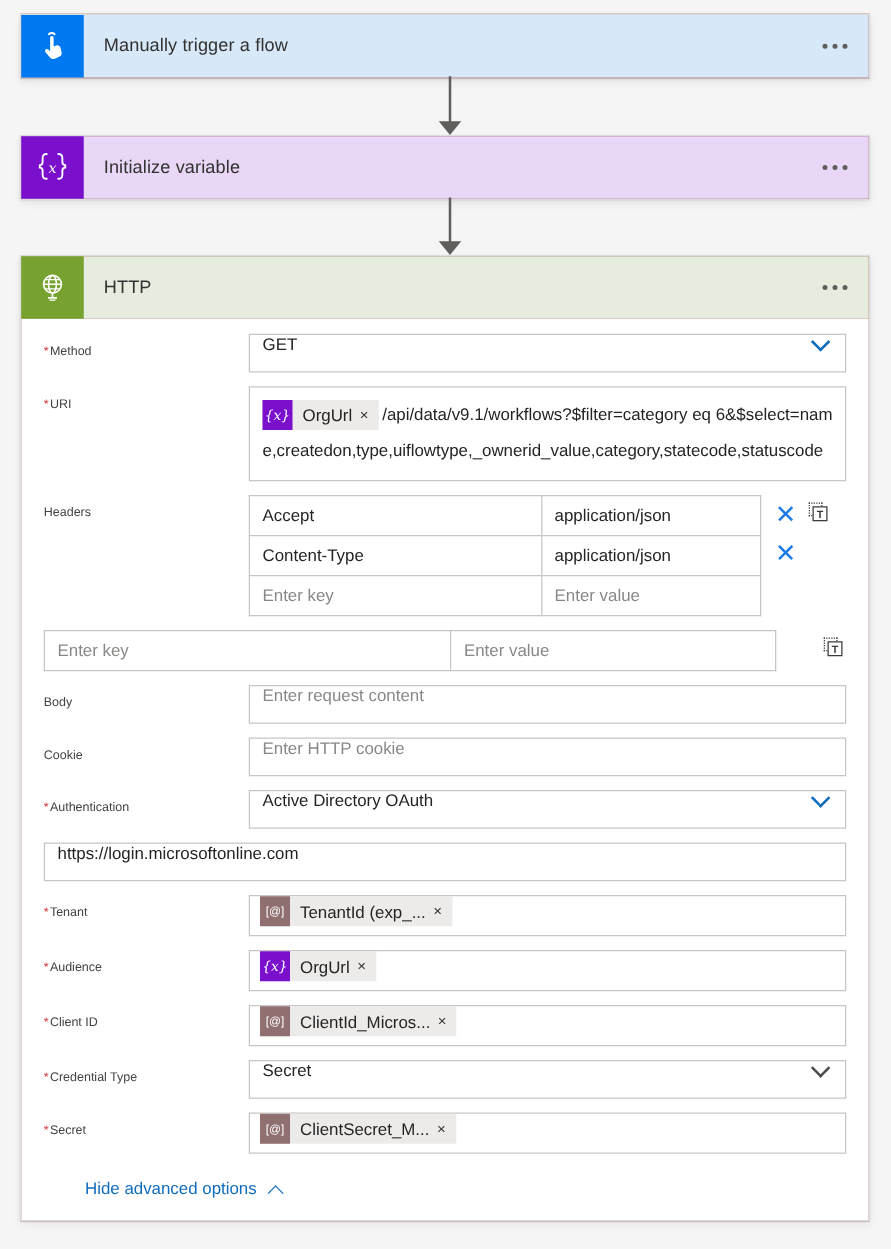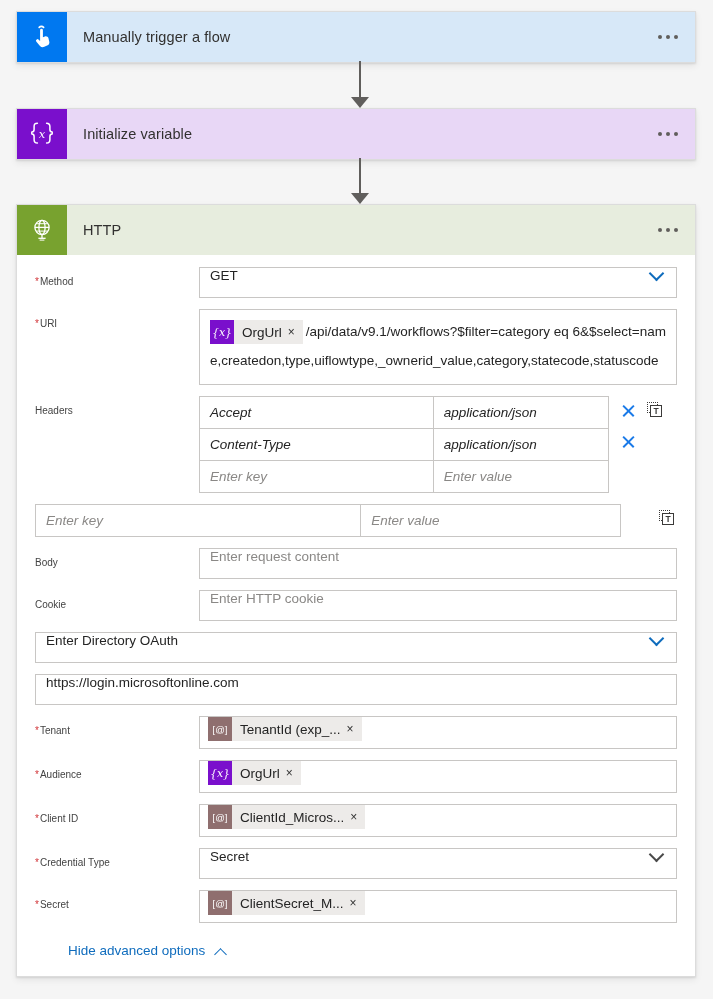--- a/index.html
+++ b/index.html
@@ -229,21 +229,21 @@
   .kv td {
     border: 1px solid #c8c6c4;
     height: 31px;
     padding: 0 10px;
     font-size: 13.5px;
     color: #242424;
     background: #ffffff;
   }
   .kv td.ph { color: #8a8886; }
 
-  .kv-wrap { flex: 1; font-style: italic; }
+  .kv-wrap { flex: 1; }
   .rowtools {
     width: 56px;
     min-width: 56px;
     display: flex;
     align-items: flex-start;
     padding-left: 12px;
     gap: 12px;
   }
   .tool-x {
     width: 15px;
@@ -475,23 +475,24 @@
     </div>
 
     <div class="row">
       <div class="row-label"><span>Cookie</span></div>
       <div class="row-field">
         <div class="input ph">Enter HTTP cookie</div>
       </div>
     </div>
 
     <div class="row">
+      <div class="row-label"><span class="req">*</span><span>Authentication</span></div>
       <div class="row-field">
         <div class="input select">
-          <span>Enter Directory OAuth</span>
+          <span>Active Directory OAuth</span>
           <span class="chev"></span>
         </div>
       </div>
     </div>
 
     <div class="row">
       <div class="row-field">
         <div class="input">https://login.microsoftonline.com</div>
       </div>
     </div>

